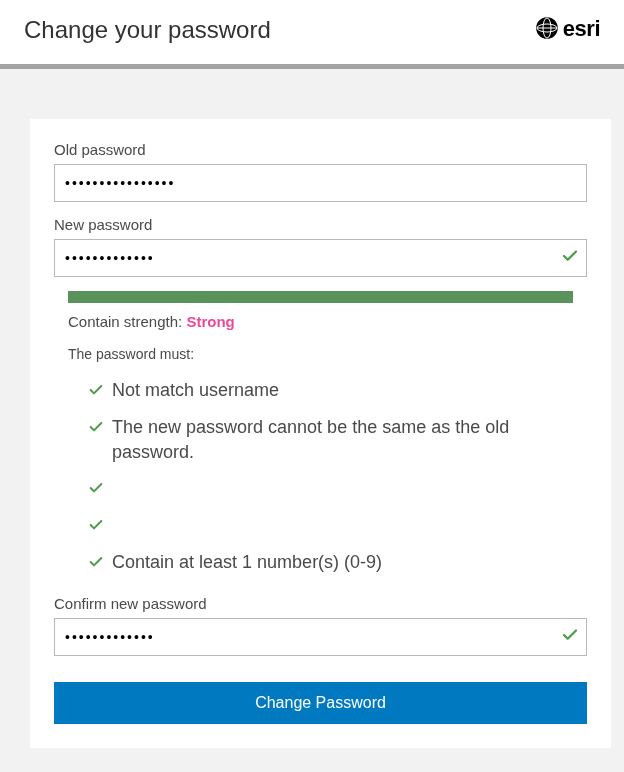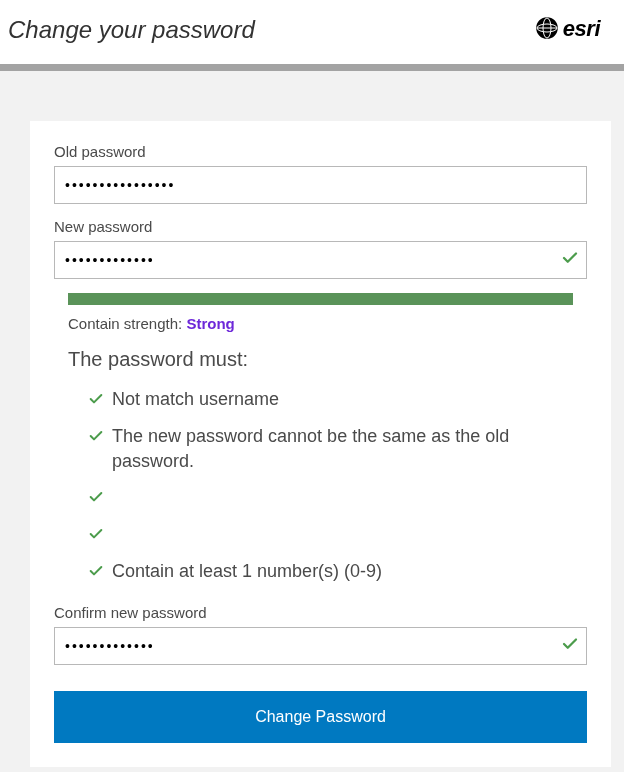--- a/index.html
+++ b/index.html
@@ -6,23 +6,22 @@
   body {
     font-family: "Avenir Next", "Segoe UI", Arial, sans-serif;
     background: #fff;
     width: 624px;
     color: #323232;
   }
   .header {
     display: flex;
     justify-content: space-between;
     align-items: center;
-    padding: 16px 24px 20px 8px;
-    border-bottom: 7px solid #a3a3a3;
-    font-style: italic;
+    padding: 16px 24px 20px 24px;
+    border-bottom: 5px solid #a3a3a3;
   }
   .header h1 {
     font-size: 24px;
     font-weight: 400;
     color: #323232;
   }
   .logo {
     display: flex;
     align-items: flex-start;
     gap: 4px;
@@ -76,25 +75,25 @@
     background: #5a9359;
     width: 100%;
     margin-bottom: 10px;
   }
   .strength-text {
     font-size: 15px;
     color: #4a4a4a;
     margin-bottom: 16px;
   }
   .strength-text .strong {
-    color: #6d28d9;
+    color: #ec4899;
     font-weight: 600;
   }
   .rules-intro {
-    font-size: 20px;
+    font-size: 14px;
     color: #4a4a4a;
     margin-bottom: 16px;
   }
   .rules {
     list-style: none;
     padding-left: 20px;
     margin-bottom: 14px;
   }
   .rules li {
     display: flex;
@@ -105,21 +104,21 @@
     margin-bottom: 10px;
     line-height: 1.4;
   }
   .rules li .chk {
     color: #4c9c4c;
     flex-shrink: 0;
     margin-top: 2px;
   }
   .submit-btn {
     width: 100%;
-    height: 52px;
+    height: 42px;
     background: #0079c1;
     color: #fff;
     border: none;
     font-size: 16px;
     cursor: pointer;
     margin-top: 12px;
   }
   svg.check { width: 18px; height: 18px; }
   svg.check-sm { width: 16px; height: 16px; }
 </style>

